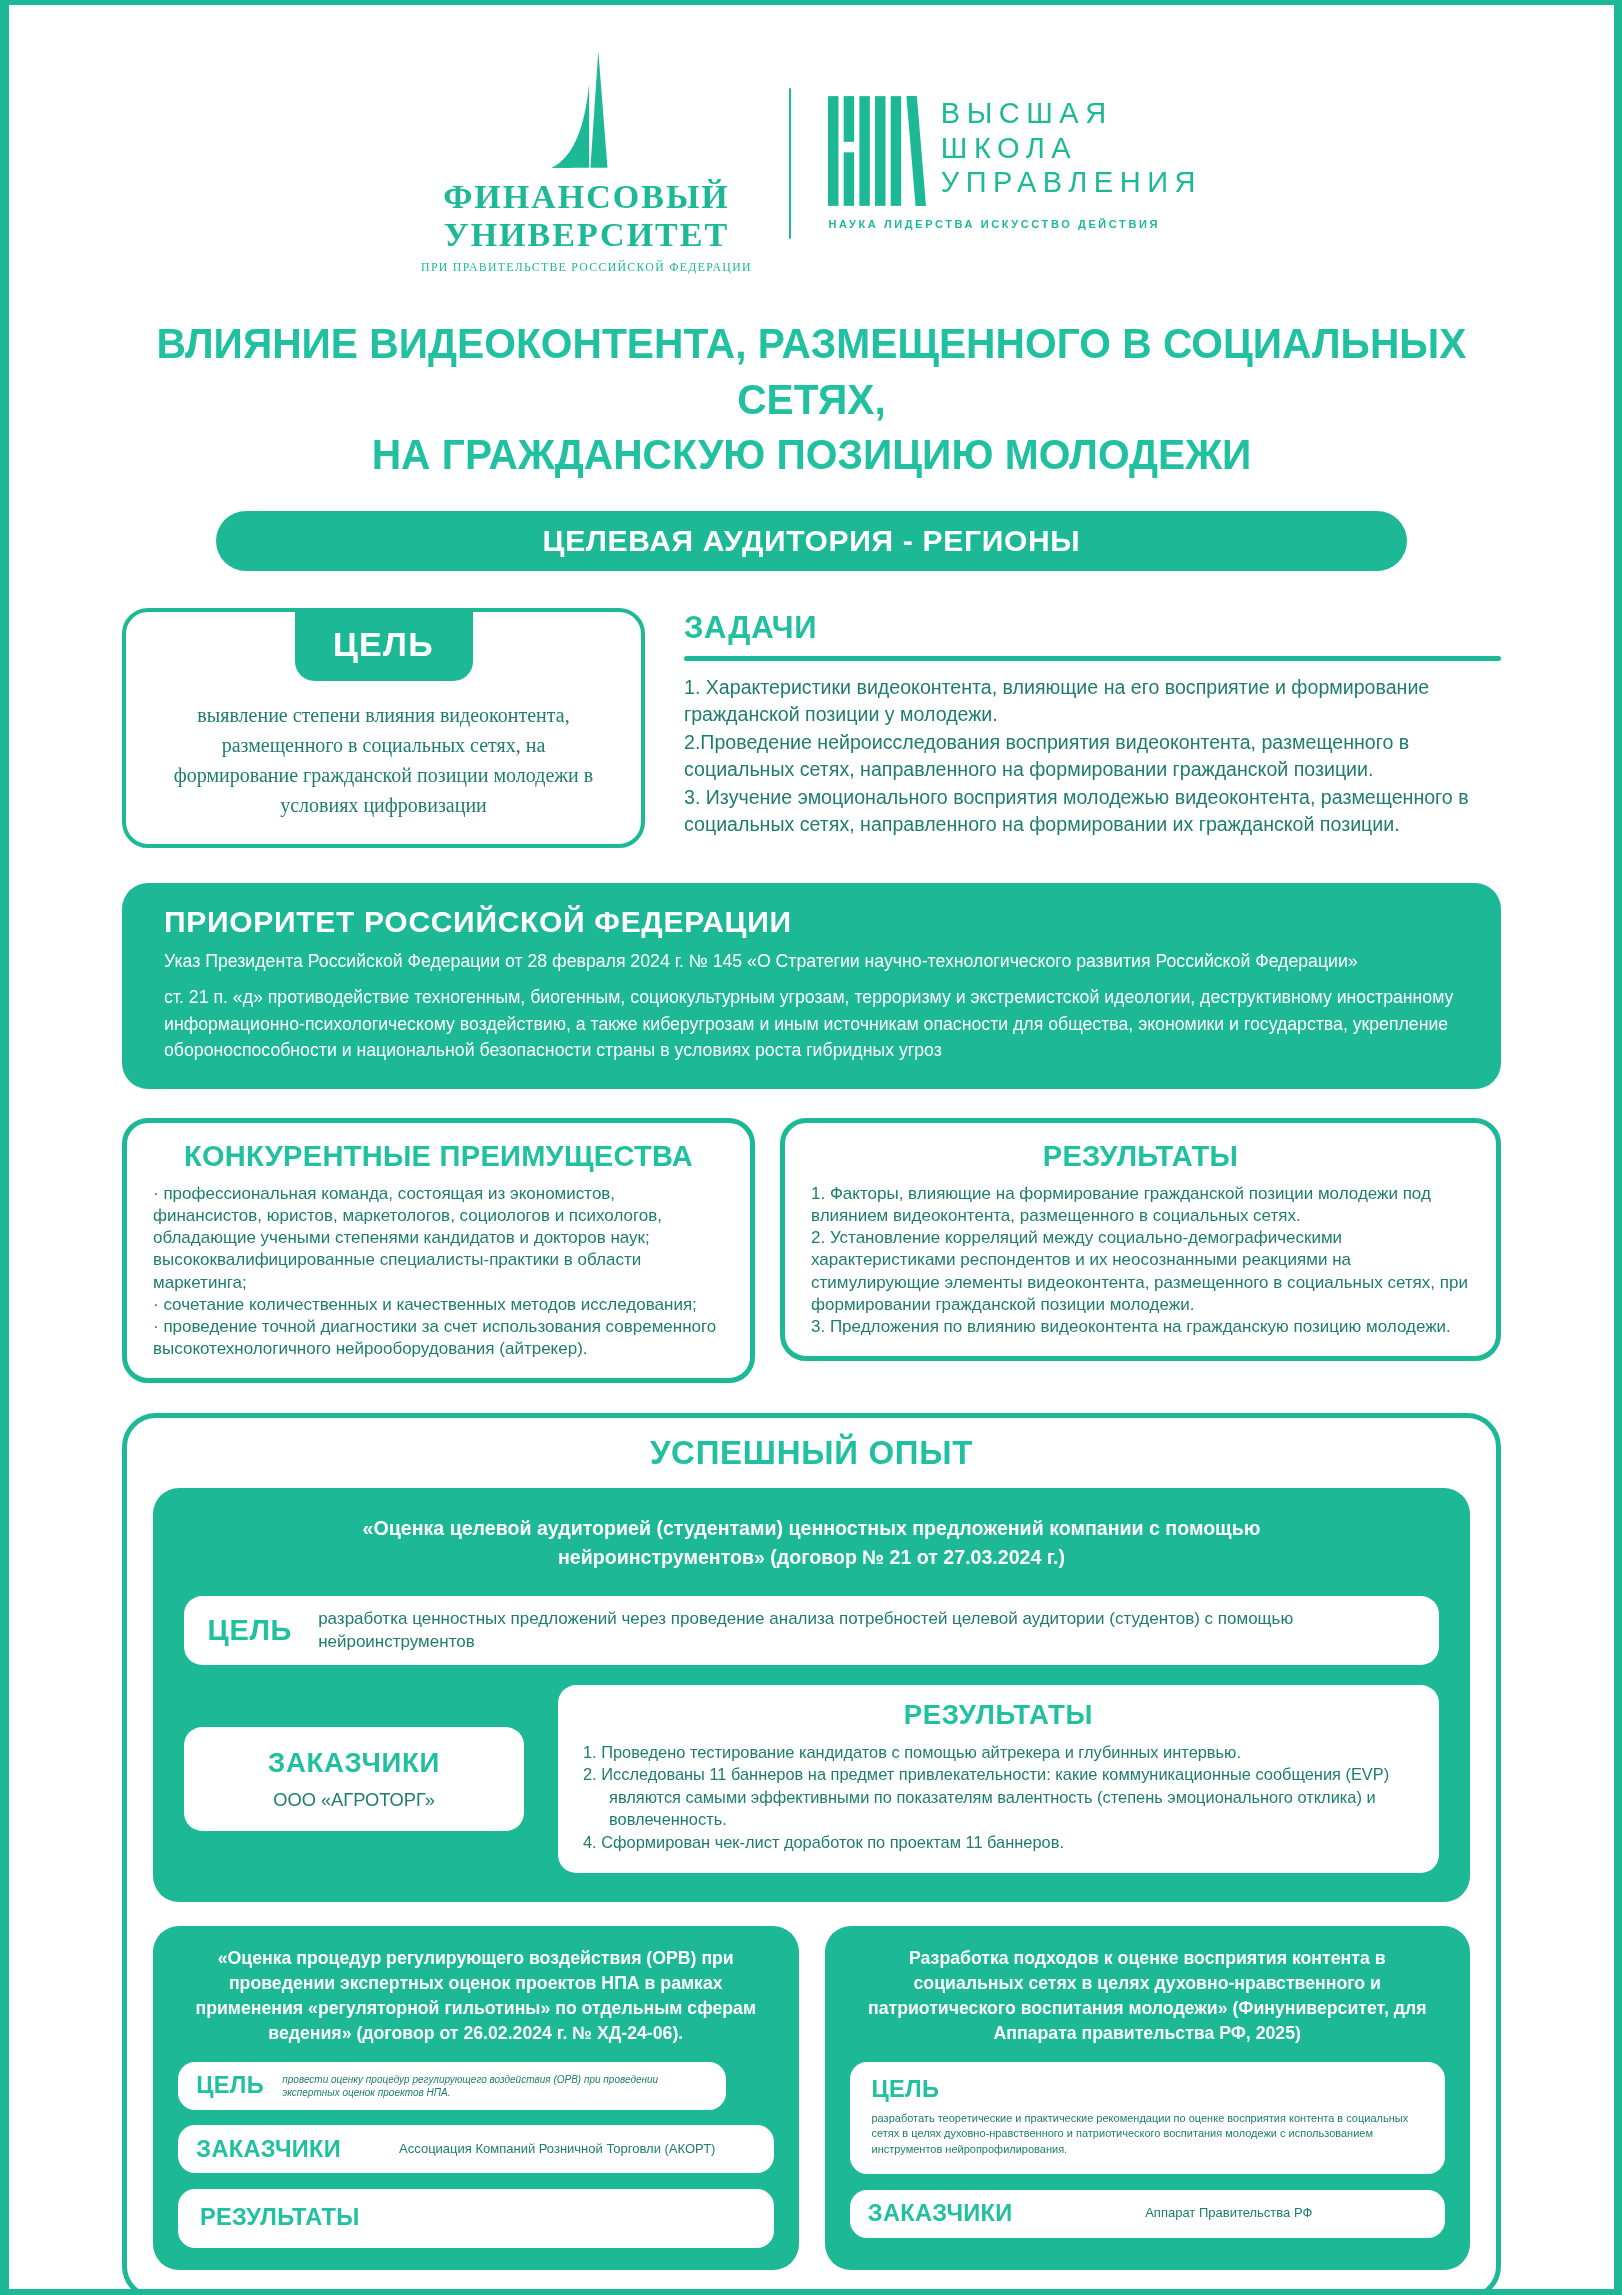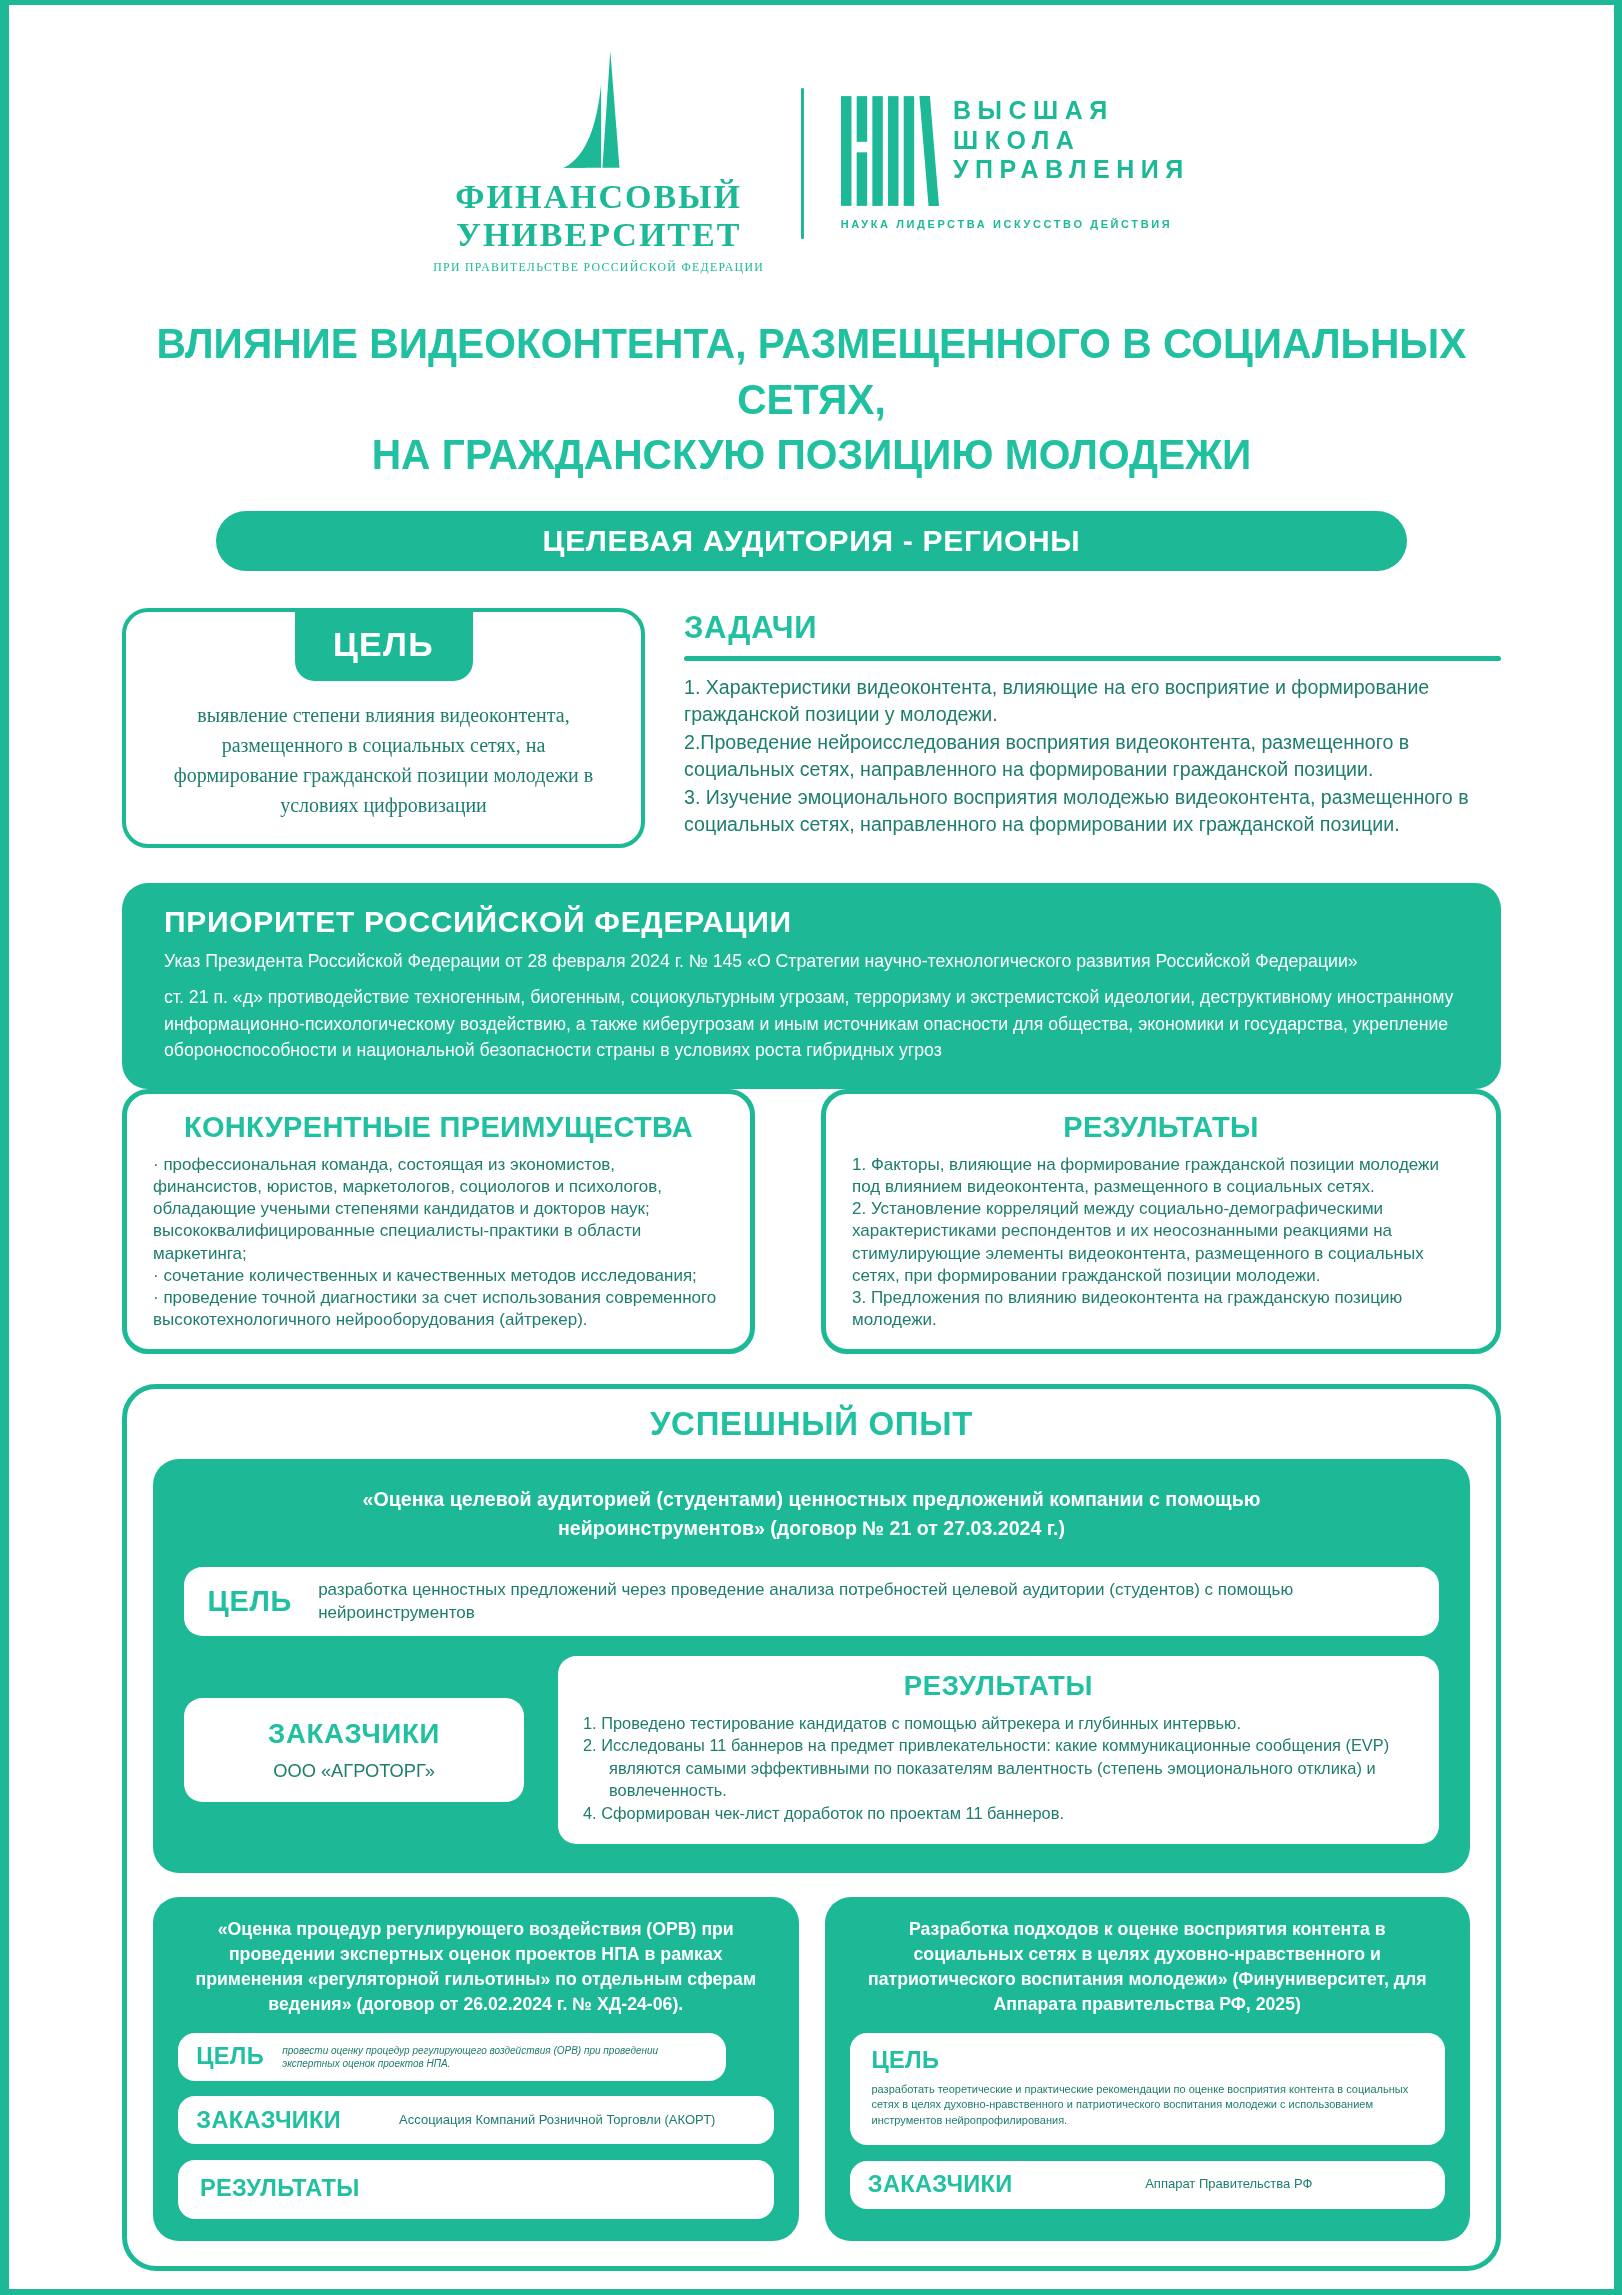--- a/index.html
+++ b/index.html
@@ -18,21 +18,21 @@
 
   
   .header{display:flex;justify-content:center;align-items:center;gap:37px;margin-top:46px;}
   .logo-fin{display:flex;flex-direction:column;align-items:center;}
   .logo-fin .name{font-family:"Liberation Serif",serif;font-weight:700;color:var(--teal);
     font-size:34px;letter-spacing:2px;line-height:1.12;text-align:center;margin-top:6.5px;}
   .logo-fin .sub{font-family:"Liberation Serif",serif;color:var(--teal);font-size:11.8px;letter-spacing:1.3px;margin-top:6.5px;}
   .logo-divider{width:2.6px;height:151px;background:var(--teal);border-radius:1.3px;}
   .logo-vshu{display:flex;flex-direction:column;align-items:flex-start;}
   .vshu-top{display:flex;align-items:flex-start;gap:14.4px;}
-  .vshu-lines{color:var(--teal);font-weight:700;font-size:25px;letter-spacing:6.5px;line-height:1.18;}
+  .vshu-lines{color:var(--teal);font-weight:400;font-size:29px;letter-spacing:6.5px;line-height:1.18;}
   .vshu-tagline{color:var(--teal);font-size:11px;letter-spacing:2.6px;font-weight:700;margin-top:9.2px;}
 
   
   .main-title{margin-top:41px;text-align:center;color:var(--teal-bright);font-weight:800;
     font-size:42px;line-height:1.32;letter-spacing:0;transform:scaleX(.97);transform-origin:center;}
 
   
   .banner{margin:29px auto 0;width:1191px;height:60px;background:var(--teal);border-radius:30px;
     display:flex;align-items:center;justify-content:center;color:#fff;font-weight:800;font-size:30px;letter-spacing:0.7px;}
 
@@ -48,21 +48,21 @@
   .tasks-heading{color:var(--teal-bright);font-weight:800;font-size:31px;letter-spacing:0.7px;}
   .tasks-rule{height:4.6px;background:var(--teal);border-radius:2.6px;margin:10.5px 0 13px;}
   .task-item{color:var(--teal-dark);font-size:19.6px;line-height:1.4;margin:0;}
 
   
   .priority{margin-top:35px;background:var(--teal);border-radius:26px;color:#fff;padding:22px 42px 25px;}
   .priority-heading{font-weight:800;font-size:30px;letter-spacing:0.7px;}
   .priority-par{font-size:17.7px;line-height:1.5;margin:9.2px 0 0;}
 
   
-  .row-adv{display:flex;gap:66px;align-items:flex-start;}
+  .row-adv{display:flex;gap:25px;margin-top:29px;align-items:flex-start;}
   .outline-box{background:#fff;border:5.2px solid var(--teal);border-radius:26px;padding:17px 26px 18.3px;}
   .adv-box{width:633px;flex:none;}
   .res-box{flex:1;}
   .outline-heading{color:var(--teal-bright);font-weight:800;font-size:29px;text-align:center;letter-spacing:0.3px;}
   .outline-body{margin-top:10.5px;color:var(--teal-dark);font-size:17px;line-height:1.3;}
   .outline-body p{margin:0;}
 
   
   .experience{margin-top:30px;border:5.2px solid var(--teal);border-radius:34px;padding:15.7px 26px 25px;}
   .exp-heading{color:var(--teal-bright);font-weight:800;font-size:33px;text-align:center;letter-spacing:0.7px;}

